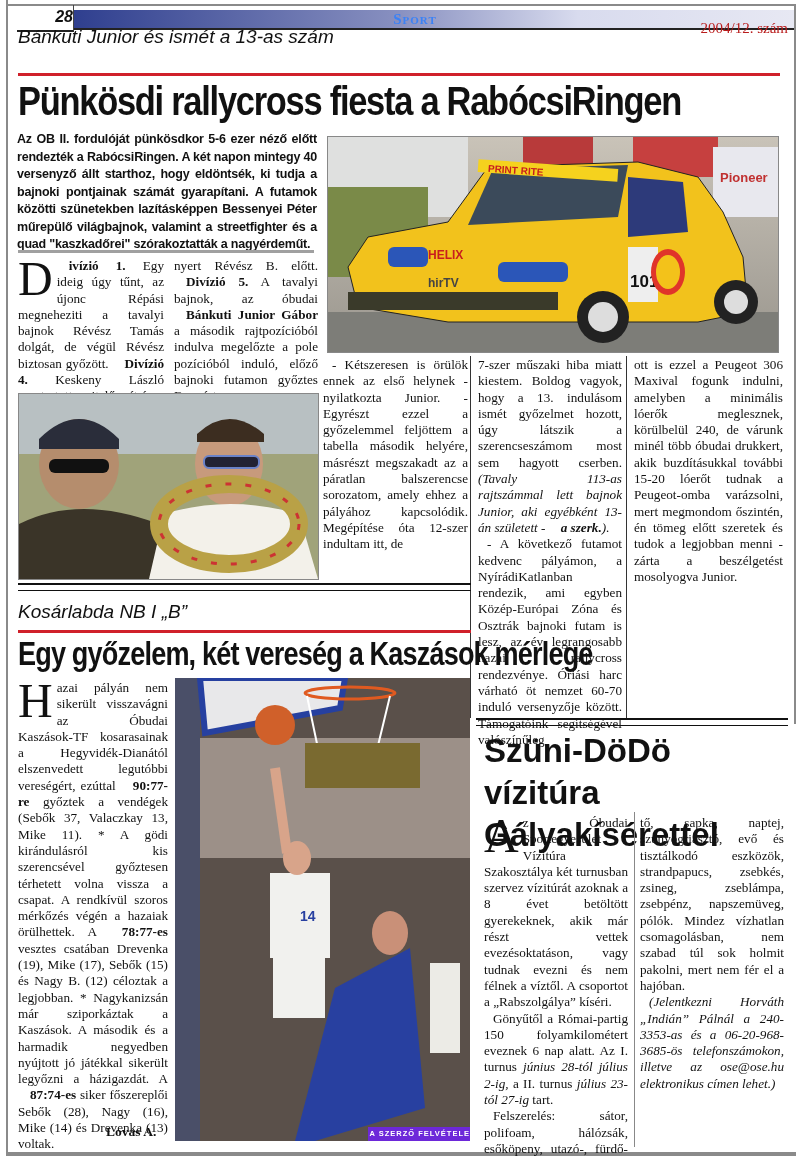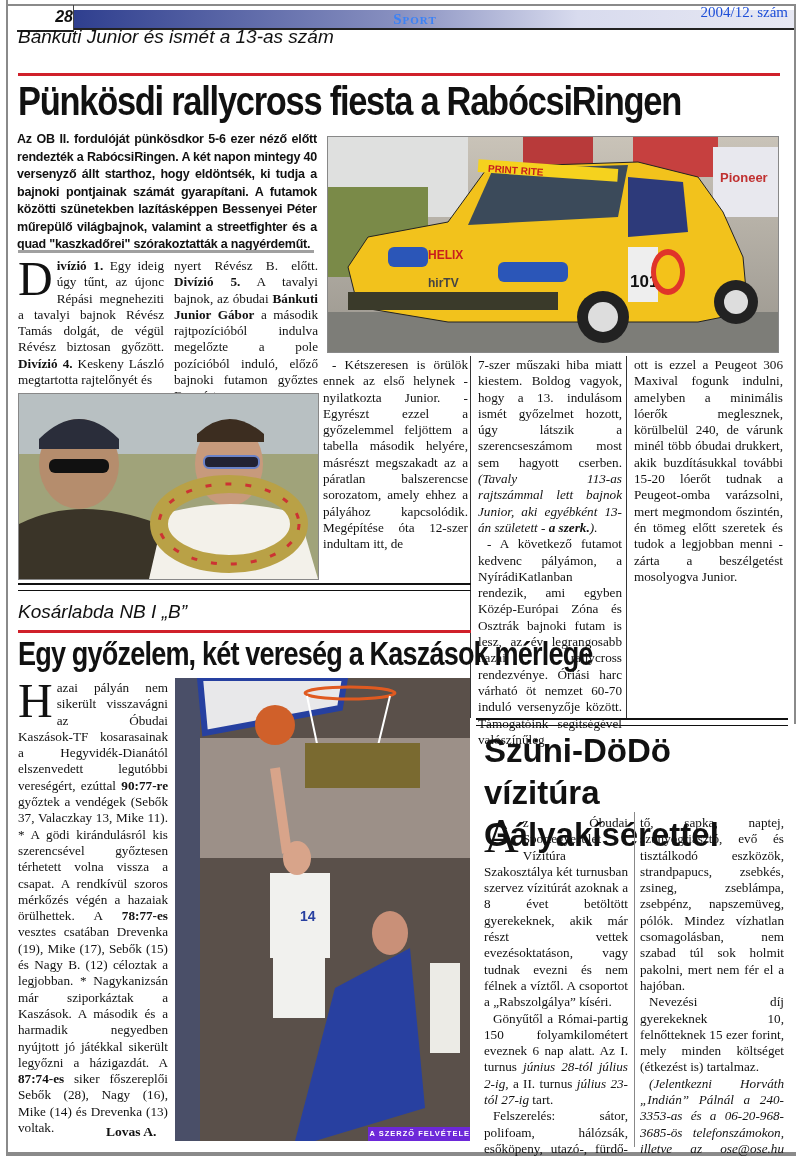--- a/index.html
+++ b/index.html
@@ -5,34 +5,34 @@
   html,body{margin:0;padding:0;background:#fff;}
   body{width:800px;height:1158px;position:relative;overflow:hidden;font-family:"Liberation Serif",serif;color:#111;}
   .frame-left{position:absolute;left:6px;top:0;width:2px;height:1154px;background:#8a8a8a;}
   .frame-top{position:absolute;left:6px;top:4px;width:790px;height:2px;background:#8a8a8a;}
   .frame-right{position:absolute;left:794px;top:4px;width:2px;height:720px;background:#8a8a8a;}
   .frame-bottom{position:absolute;left:6px;top:1152px;width:790px;height:4px;background:#8a8a8a;}
   
   .hdr-page{position:absolute;left:17px;top:5px;width:56px;height:25px;border-right:1px solid #444;border-bottom:2px solid #222;font:bold italic 16px "Liberation Sans",sans-serif;text-align:right;line-height:24px;}
   .hdr-bar{position:absolute;left:74px;top:10px;width:720px;height:18px;background:linear-gradient(90deg,#2f3f8f 0%,#8890c0 45%,#d8dbee 70%,#e7e8f3 100%);border-bottom:2px solid #222;}
   .hdr-section{position:absolute;left:360px;top:11px;width:110px;text-align:center;font:bold 15px "Liberation Serif",serif;font-variant:small-caps;color:#3b82f6;letter-spacing:1px;}
-  .hdr-issue{position:absolute;right:12px;top:4px;font:15px "Liberation Serif",serif;color:#1d4ed8;}
+  .hdr-issue{position:absolute;right:12px;top:20px;font:15px "Liberation Serif",serif;color:#b91c1c;}
   
   .kicker{position:absolute;font:italic 19px "Liberation Sans",sans-serif;color:#111;}
   .redline{position:absolute;height:3px;background:#d0202a;}
   .headline{position:absolute;font:bold 41px "Liberation Sans",sans-serif;letter-spacing:-1.5px;transform:scaleX(0.84);transform-origin:left top;white-space:nowrap;color:#111;}
   .headline.small{font-size:33px;transform:scaleX(0.82);letter-spacing:-1px;}
   .headline.swim{font-size:33px;transform:none;letter-spacing:0;line-height:42px;white-space:normal;}
   .lead{position:absolute;left:17px;top:131px;width:300px;font:bold 12.5px "Liberation Sans",sans-serif;line-height:17.5px;text-align:justify;letter-spacing:-0.2px;}
   .greyrule{position:absolute;background:#a0a0a0;}
   .col{position:absolute;font:13.2px "Liberation Serif",serif;line-height:16.3px;text-align:justify;hyphens:manual;}
   .col p{margin:0;}
   .col p.ind{text-indent:9px;}
   .dropcap{float:left;font:48px "Liberation Serif",serif;line-height:38px;margin:2px 4px 0 0;}
-  .b{font-weight:bold;}
+  .b{font-weight:bold;margin-left:12px;}
   .i{font-style:italic;}
   .photo{position:absolute;overflow:hidden;}
   .dblrule{position:absolute;height:5px;border-top:2px solid #111;border-bottom:1px solid #111;}
   .vrule{position:absolute;width:1px;background:#333;}
   .credit{position:absolute;background:#6d28d9;color:#fff;font:bold 7.5px "Liberation Sans",sans-serif;letter-spacing:1px;text-align:right;line-height:13px;}
   .byline{position:absolute;font:bold 13.5px "Liberation Serif",serif;}
 </style>
 </head>
 <body>
 
@@ -166,15 +166,14 @@
 <div class="headline swim" style="left:484px;top:730px;width:300px;">Szüni-DöDö vízitúra Gályakísérettel</div>
 
 <div class="col" style="left:484px;top:815px;width:144px;">
   <p><span class="dropcap">A</span><span>z Óbudai Sportegyesület Vízitúra Szakosztálya két turnusban szervez vízitúrát azoknak a 8 évet betöltött gyerekeknek, akik már részt vettek evezésoktatáson, vagy tudnak evezni és nem félnek a víztől. A csoportot a „Rabszolgálya” kíséri.</span></p>
   <p class="ind"><span>Gönyűtől a Római-partig 150 folyamkilométert eveznek 6 nap alatt. Az I. turnus </span><span class="i">június 28-tól július 2-ig,</span><span> a II. turnus </span><span class="i">július 23-tól 27-ig</span><span> tart.</span></p>
   <p class="ind">Felszerelés: sátor, polifoam, hálózsák, esőköpeny, utazó-, fürdő- és könnyű ruházat, melegí-</p>
 </div>
 <div class="vrule" style="left:634px;top:812px;height:335px;background:#888;"></div>
 <div class="col" style="left:640px;top:815px;width:144px;">
   <p>tő, sapka, naptej, szúnyogriasztó, evő és tisztálkodó eszközök, strandpapucs, zsebkés, zsineg, zseblámpa, zsebpénz, napszemüveg, pólók. Mindez vízhatlan csomagolásban, nem szabad túl sok holmit pakolni, mert nem fér el a hajóban.</p>
-  <p class="ind">Nevezési díj gyerekeknek 10, felnőtteknek 15 ezer forint, mely minden költséget (étkezést is) tartalmaz.</p>
   <p class="ind i">(Jelentkezni Horváth „Indián” Pálnál a 240-3353-as és a 06-20-968-3685-ös telefonszámokon, illetve az ose@ose.hu elektronikus címen lehet.)</p>
 </div>
 
 </body></html>

